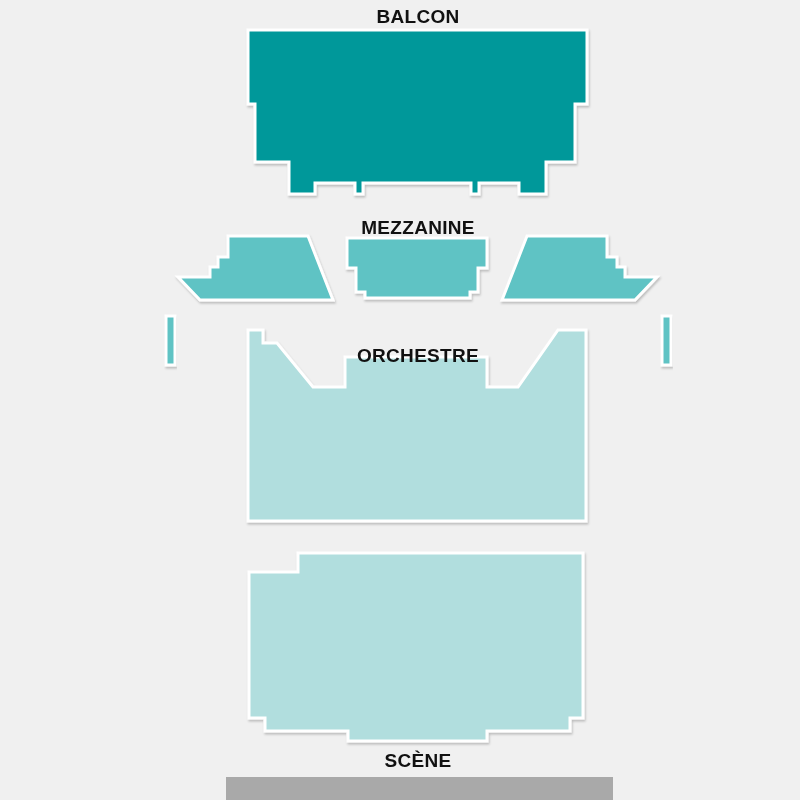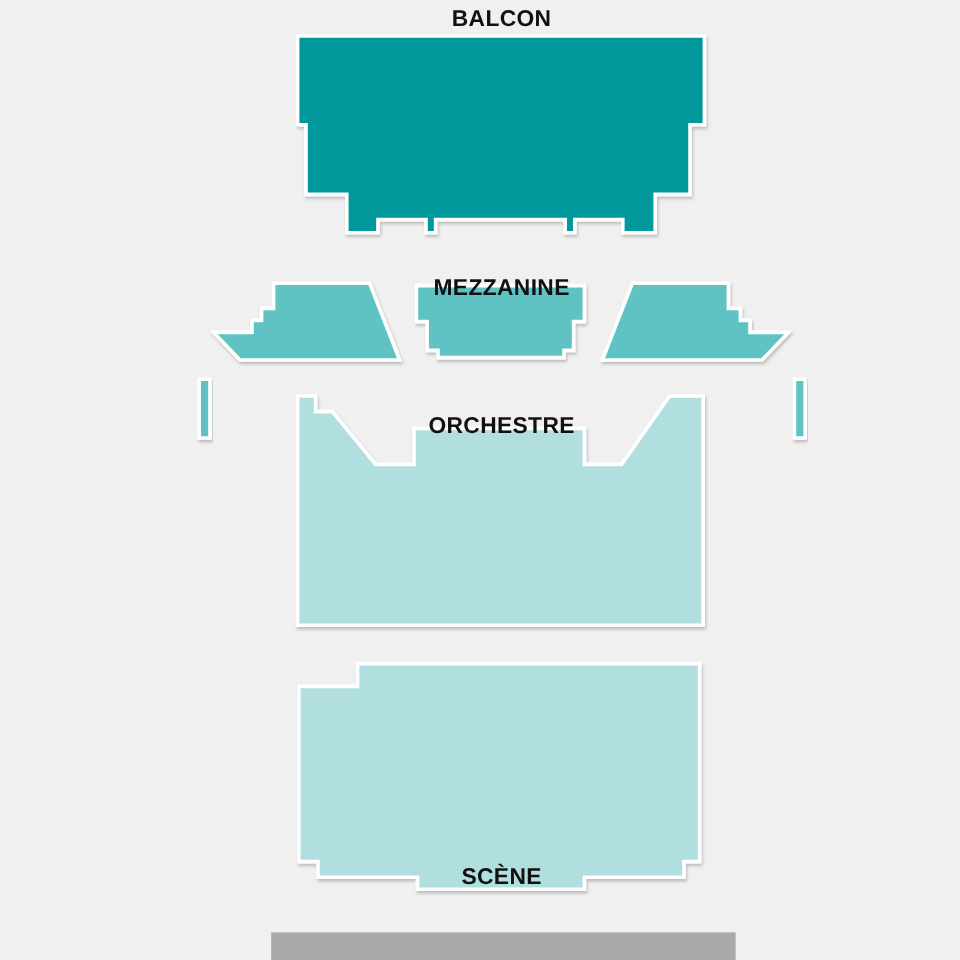--- a/index.html
+++ b/index.html
@@ -16,23 +16,23 @@
     left:418px;
     transform:translateX(-50%);
     font-weight:700;
     font-size:19px;
     line-height:19px;
     letter-spacing:0.3px;
     color:var(--label-color,#111);
     white-space:nowrap;
   }
   .label-balcon{top:7px;}
-  .label-mezzanine{top:231px;}
+  .label-mezzanine{top:218px;}
   .label-orchestre{top:346px;}
-  .label-scene{top:722px;}
+  .label-scene{top:751px;}
 </style>
 </head>
 <body style="--bg: #f0f0f0;">
 
 <div class="canvas" style="--label-color: #111111;">
 
   <svg id="map-svg" width="800" height="800" viewBox="0 0 800 800">
     <defs>
       <filter id="secShadow" x="-20%" y="-20%" width="140%" height="160%">
         <feDropShadow dx="1" dy="2" stdDeviation="1.3" flood-color="#000000" flood-opacity="0.22"></feDropShadow>

